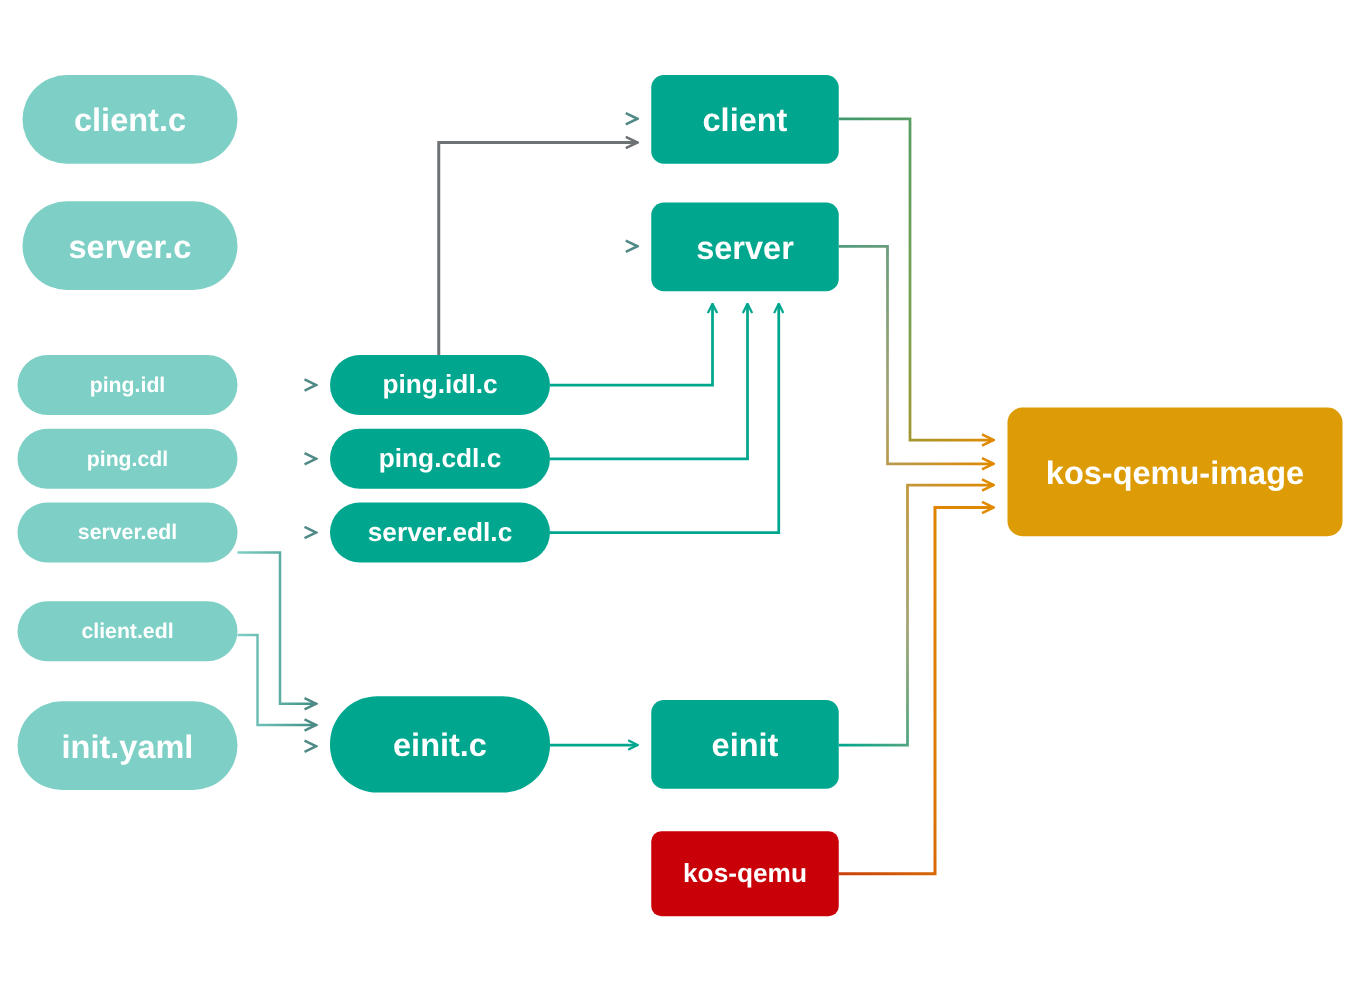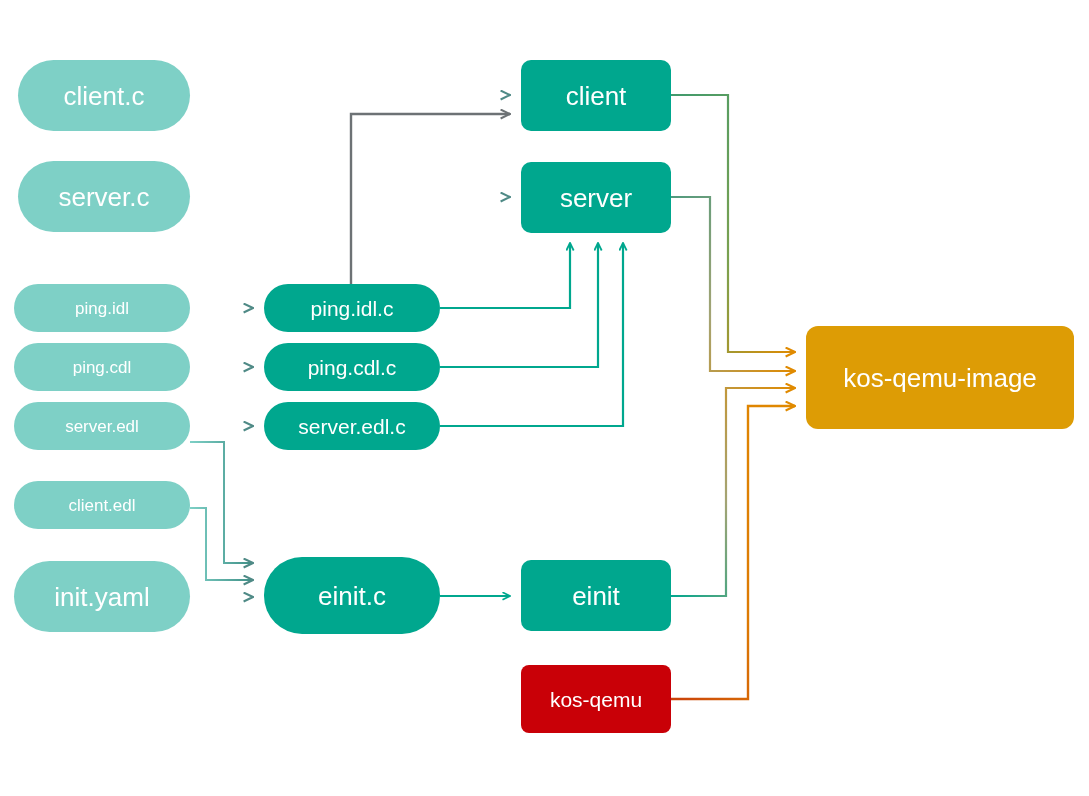--- a/index.html
+++ b/index.html
@@ -11,20 +11,21 @@
     width: 1089px;
     height: 796px;
     font-family: "Liberation Sans", sans-serif;
     overflow: hidden;
   }
   #diagram-root {
     position: relative;
     width: 1012px;
     height: 796px;
     background: #ffffff;
+    font-weight: bold;
   }
   svg#flow-svg {
     display: block;
     width: 1089px;
     height: 796px;
   }
   .node-label {
     fill: #ffffff;
     font-family: "Liberation Sans", sans-serif;
     text-anchor: middle;

